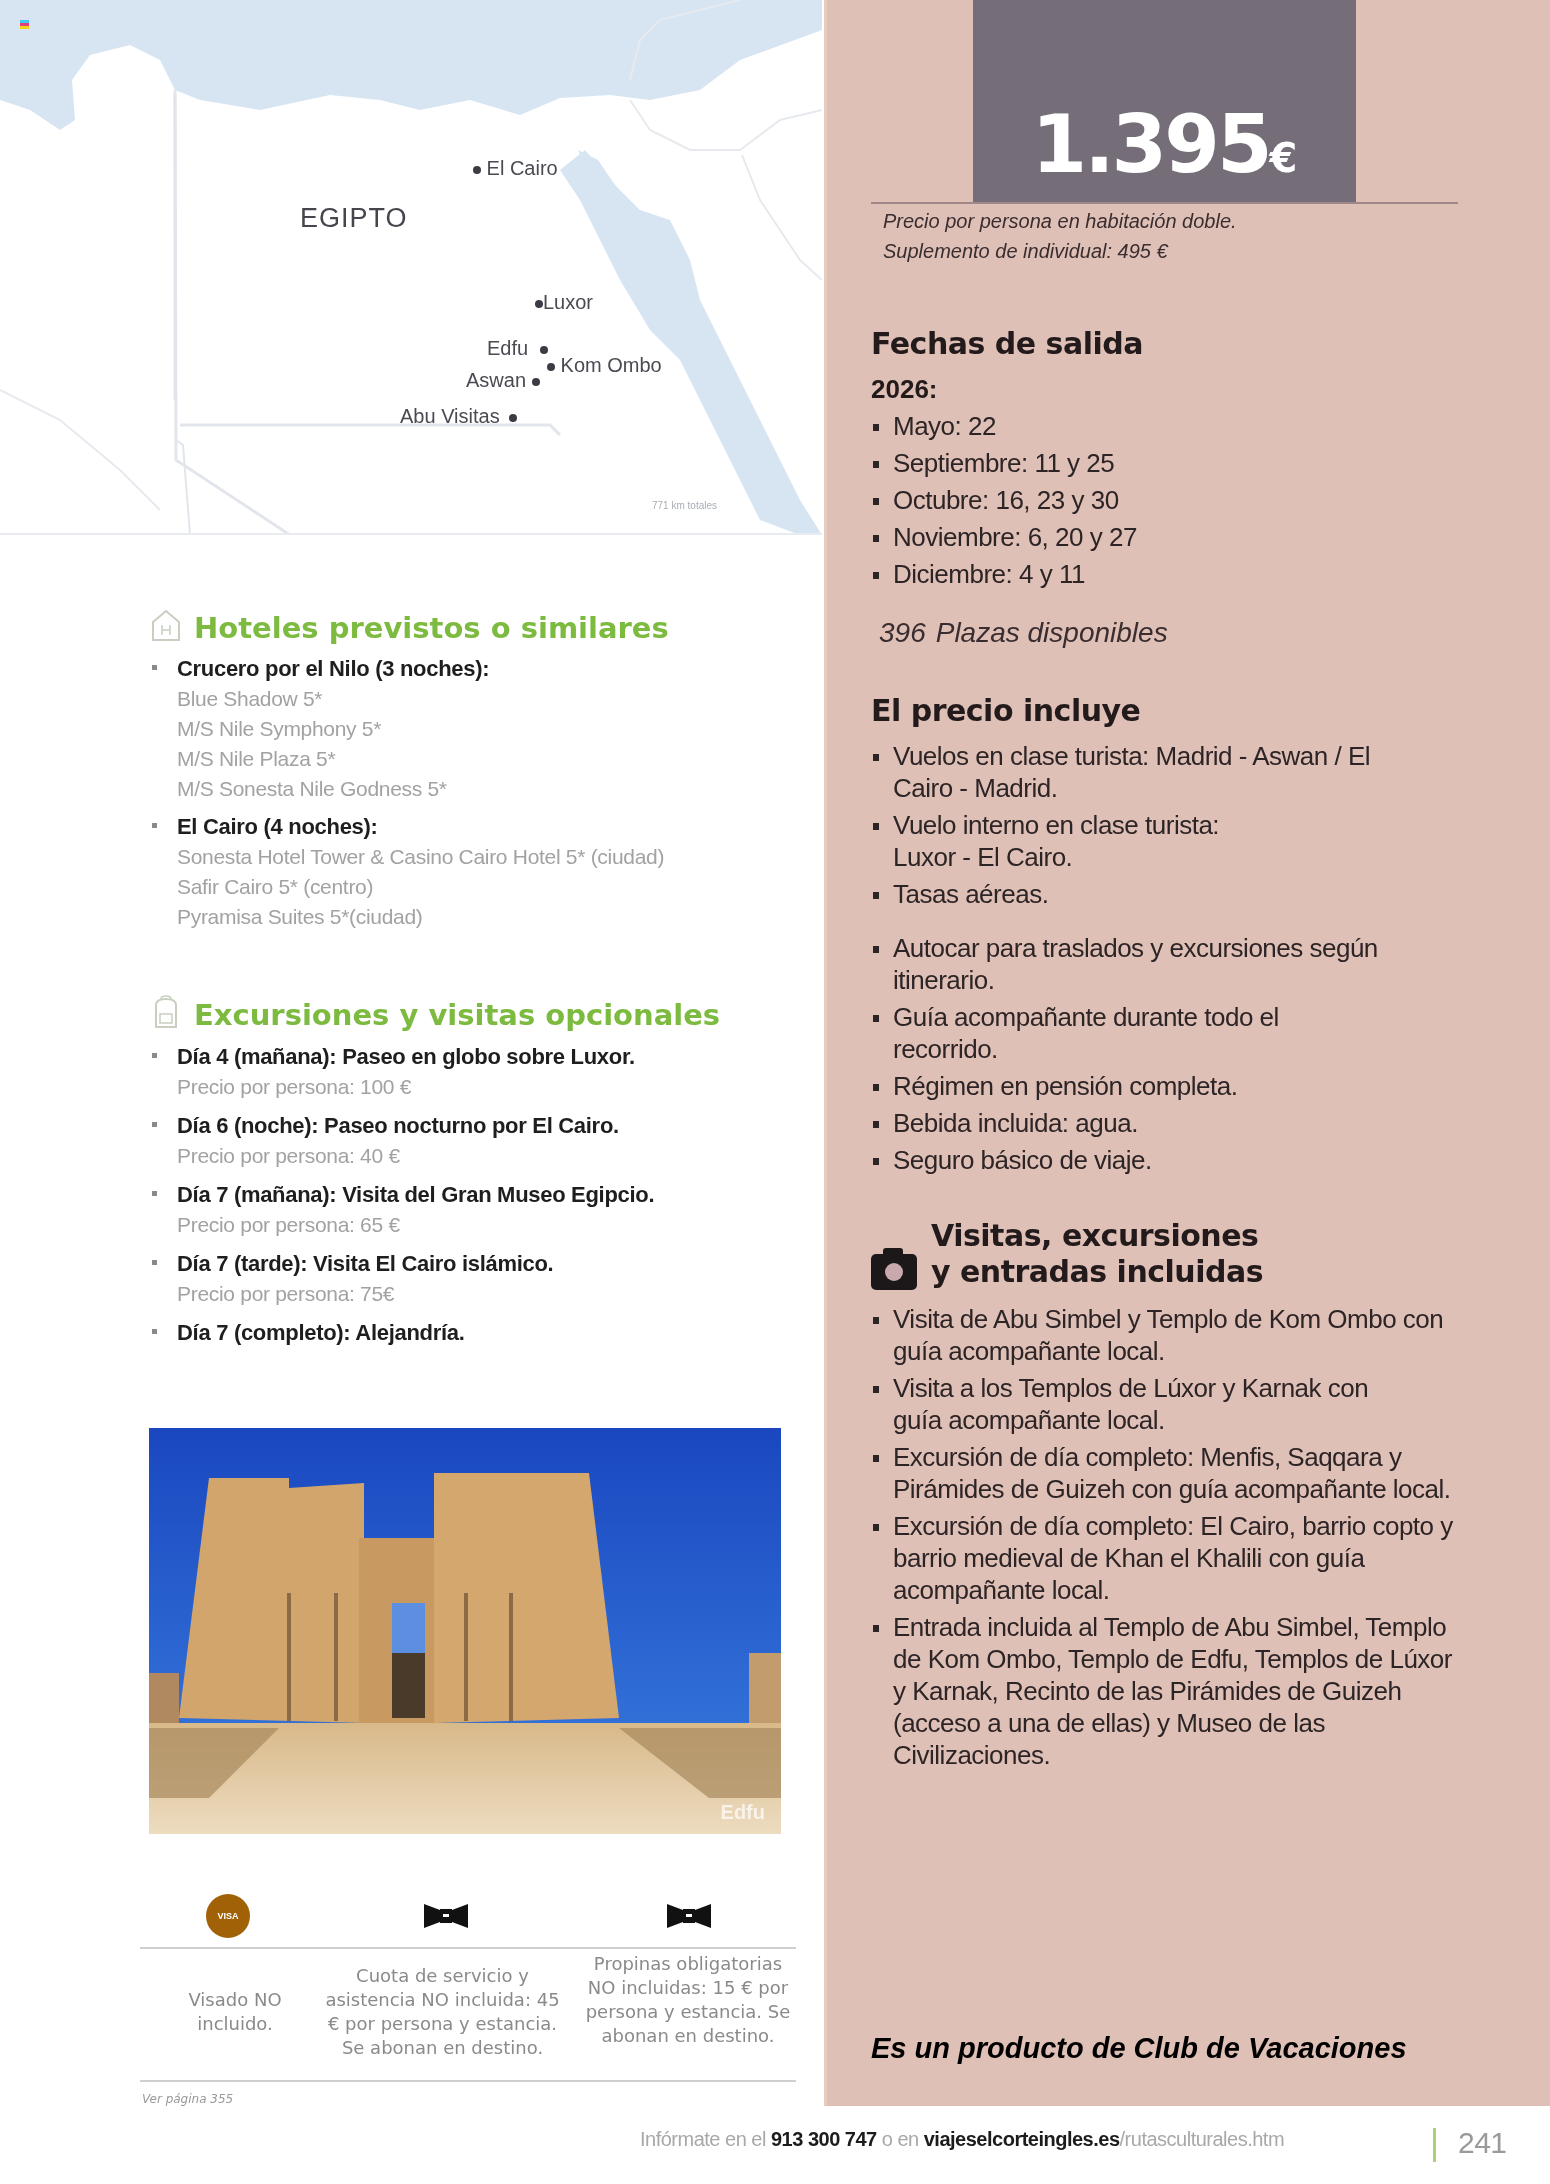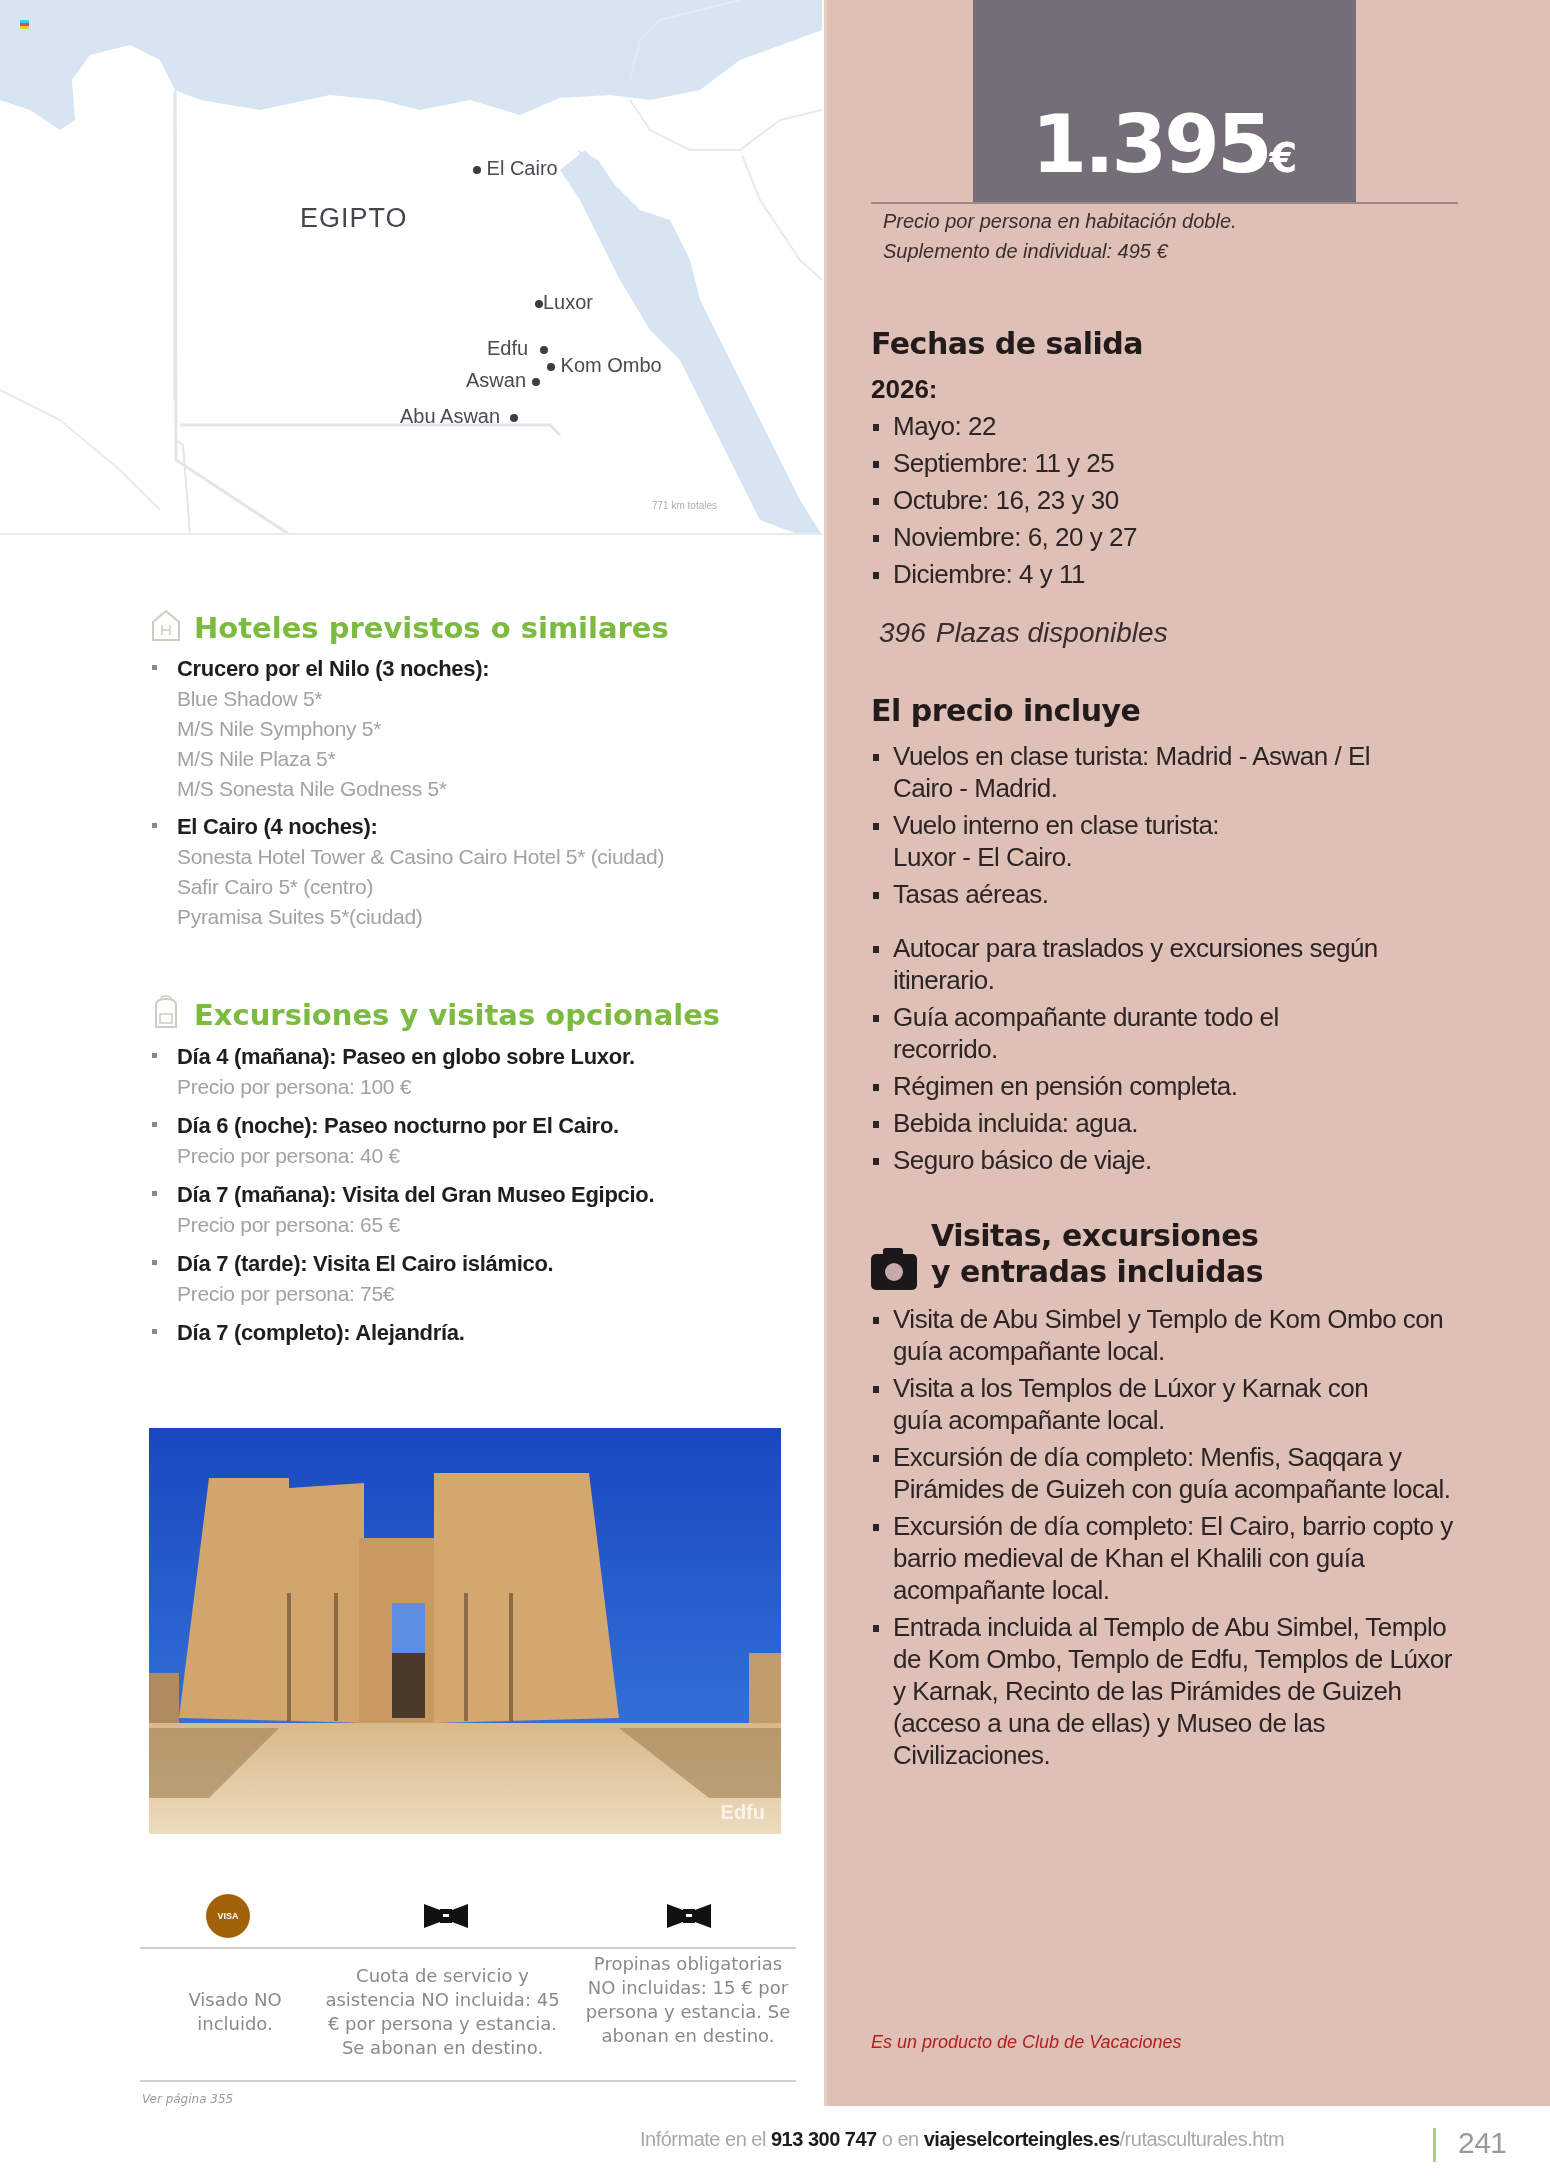--- a/index.html
+++ b/index.html
@@ -27,21 +27,21 @@
   .panel-h { position: absolute; left: 44px; font-family: "DejaVu Sans", sans-serif; font-weight: bold; font-size: 30px; color: #231a1c; letter-spacing: -0.5px; }
   .year { position: absolute; left: 44px; font-weight: bold; font-size: 26px; color: #231a1c; }
   ul.plist { position: absolute; left: 44px; list-style: none; font-size: 26px; color: #2d2426; line-height: 32px; letter-spacing: -0.5px; }
   ul.plist li { position: relative; padding-left: 22px; }
   ul.plist li::before { content: ""; position: absolute; left: 2px; top: 14px; width: 6px; height: 7px; background: #2d2426; }
   .plazas { position: absolute; left: 52px; font-size: 28px; font-style: italic; color: #3a2d30; }
   .plazas span { margin-right: 10px; }
   .camera { position: absolute; left: 44px; top: 1254px; width: 46px; height: 36px; background: #1c1718; border-radius: 5px; }
   .camera::before { content: ""; position: absolute; left: 12px; top: -6px; width: 20px; height: 8px; background: #1c1718; border-radius: 3px 3px 0 0; }
   .camera::after { content: ""; position: absolute; left: 14px; top: 9px; width: 18px; height: 18px; background: #c9a9ad; border-radius: 50%; }
-  .producto { position: absolute; left: 44px; top: 2032px; font-size: 18px; font-style: italic; color: #b91c1c; }
+  .producto { position: absolute; left: 44px; top: 2032px; font-size: 29px; font-style: italic; color: #000000; font-weight: bold; }
 
   
   .sec-h { position: absolute; left: 150px; font-family: "DejaVu Sans", sans-serif; font-weight: bold; font-size: 29px; color: #7cbb3f; white-space: nowrap; }
   .sec-h .ico { display: inline-block; width: 32px; height: 34px; margin-right: 12px; vertical-align: -4px; }
   ul.glist { position: absolute; left: 150px; list-style: none; }
   ul.glist li { position: relative; padding-left: 27px; margin-bottom: 10px; }
   ul.glist li::before { content: ""; position: absolute; left: 2px; top: 11px; width: 5px; height: 5px; background: #8a8a8a; }
   .g-title { display: block; font-weight: bold; font-size: 22px; color: #1e1e1e; line-height: 30px; letter-spacing: -0.3px; }
   .g-sub { display: block; font-size: 21px; color: #a2a2a2; line-height: 30px; letter-spacing: -0.3px; }
 
@@ -107,21 +107,21 @@
   </div>
   <div class="map-label" style="left:547px; top:354px;">
     <span class="map-dot"></span>
     <span>Kom Ombo</span>
   </div>
   <div class="map-label" style="left:466px; top:369px;">
     <span>Aswan</span>
     <span class="map-dot"></span>
   </div>
   <div class="map-label" style="left:400px; top:405px;">
-    <span>Abu Aswan</span>
+    <span>Abu Visitas</span>
     <span class="map-dot" style="margin-left:4px"></span>
   </div>
   <div class="map-dist">771 km totales</div>
 </div>
 
 <div id="panel">
   <div id="price-box">
     <div id="price-value">
       <span>1.395</span><span class="cur">€</span>
     </div>

